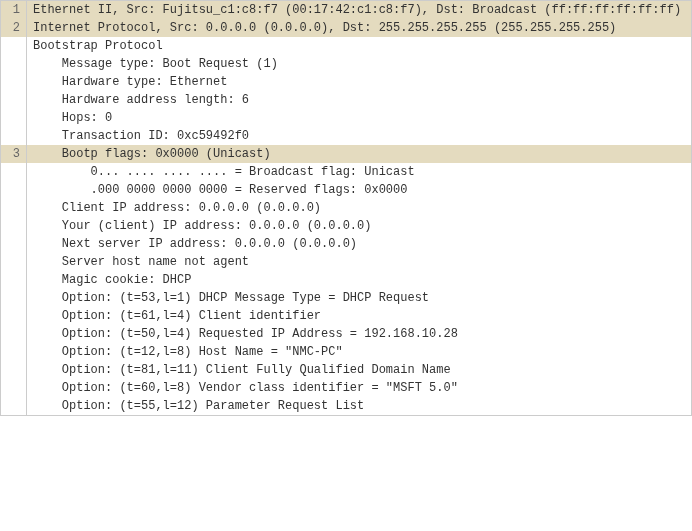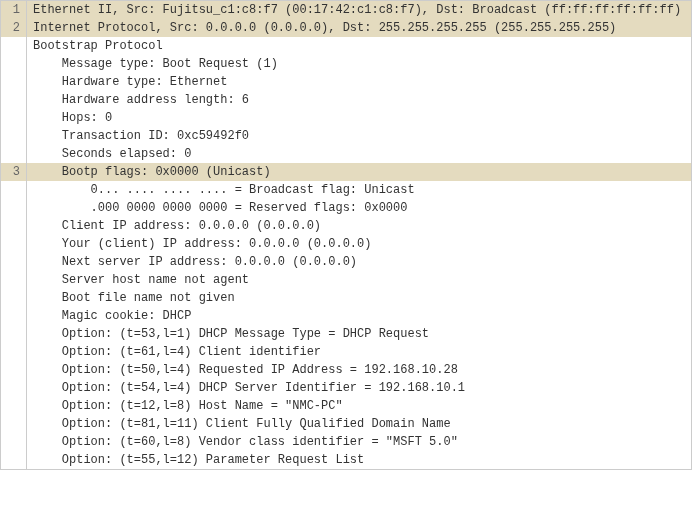--- a/index.html
+++ b/index.html
@@ -41,31 +41,28 @@
 
 <div class="container" id="pane">
     <div class="row hl"><div class="gutter hl">1</div><div class="content"><span>Ethernet II, Src: Fujitsu_c1:c8:f7 (00:17:42:c1:c8:f7), Dst: Broadcast (ff:ff:ff:ff:ff:ff)</span></div></div>
     <div class="row hl"><div class="gutter hl">2</div><div class="content"><span>Internet Protocol, Src: 0.0.0.0 (0.0.0.0), Dst: 255.255.255.255 (255.255.255.255)</span></div></div>
     <div class="row"><div class="gutter"></div><div class="content"><span>Bootstrap Protocol</span></div></div>
     <div class="row"><div class="gutter"></div><div class="content"><span>    Message type: Boot Request (1)</span></div></div>
     <div class="row"><div class="gutter"></div><div class="content"><span>    Hardware type: Ethernet</span></div></div>
     <div class="row"><div class="gutter"></div><div class="content"><span>    Hardware address length: 6</span></div></div>
     <div class="row"><div class="gutter"></div><div class="content"><span>    Hops: 0</span></div></div>
     <div class="row"><div class="gutter"></div><div class="content"><span>    Transaction ID: 0xc59492f0</span></div></div>
-    <div class="row"><div class="gutter"></div><div class="content"><span>    Seconds elapsed: 0</span></div></div>
     <div class="row hl"><div class="gutter hl">3</div><div class="content"><span>    Bootp flags: 0x0000 (Unicast)</span></div></div>
     <div class="row"><div class="gutter"></div><div class="content"><span>        0... .... .... .... = Broadcast flag: Unicast</span></div></div>
     <div class="row"><div class="gutter"></div><div class="content"><span>        .000 0000 0000 0000 = Reserved flags: 0x0000</span></div></div>
     <div class="row"><div class="gutter"></div><div class="content"><span>    Client IP address: 0.0.0.0 (0.0.0.0)</span></div></div>
     <div class="row"><div class="gutter"></div><div class="content"><span>    Your (client) IP address: 0.0.0.0 (0.0.0.0)</span></div></div>
     <div class="row"><div class="gutter"></div><div class="content"><span>    Next server IP address: 0.0.0.0 (0.0.0.0)</span></div></div>
     <div class="row"><div class="gutter"></div><div class="content"><span>    Server host name not agent</span></div></div>
-    <div class="row"><div class="gutter"></div><div class="content"><span>    Boot file name not given</span></div></div>
     <div class="row"><div class="gutter"></div><div class="content"><span>    Magic cookie: DHCP</span></div></div>
     <div class="row"><div class="gutter"></div><div class="content"><span>    Option: (t=53,l=1) DHCP Message Type = DHCP Request</span></div></div>
     <div class="row"><div class="gutter"></div><div class="content"><span>    Option: (t=61,l=4) Client identifier</span></div></div>
     <div class="row"><div class="gutter"></div><div class="content"><span>    Option: (t=50,l=4) Requested IP Address = 192.168.10.28</span></div></div>
-    <div class="row"><div class="gutter"></div><div class="content"><span>    Option: (t=54,l=4) DHCP Server Identifier = 192.168.10.1</span></div></div>
     <div class="row"><div class="gutter"></div><div class="content"><span>    Option: (t=12,l=8) Host Name = "NMC-PC"</span></div></div>
     <div class="row"><div class="gutter"></div><div class="content"><span>    Option: (t=81,l=11) Client Fully Qualified Domain Name</span></div></div>
     <div class="row"><div class="gutter"></div><div class="content"><span>    Option: (t=60,l=8) Vendor class identifier = "MSFT 5.0"</span></div></div>
     <div class="row"><div class="gutter"></div><div class="content"><span>    Option: (t=55,l=12) Parameter Request List</span></div></div>
   </div>
 
 </body></html>

